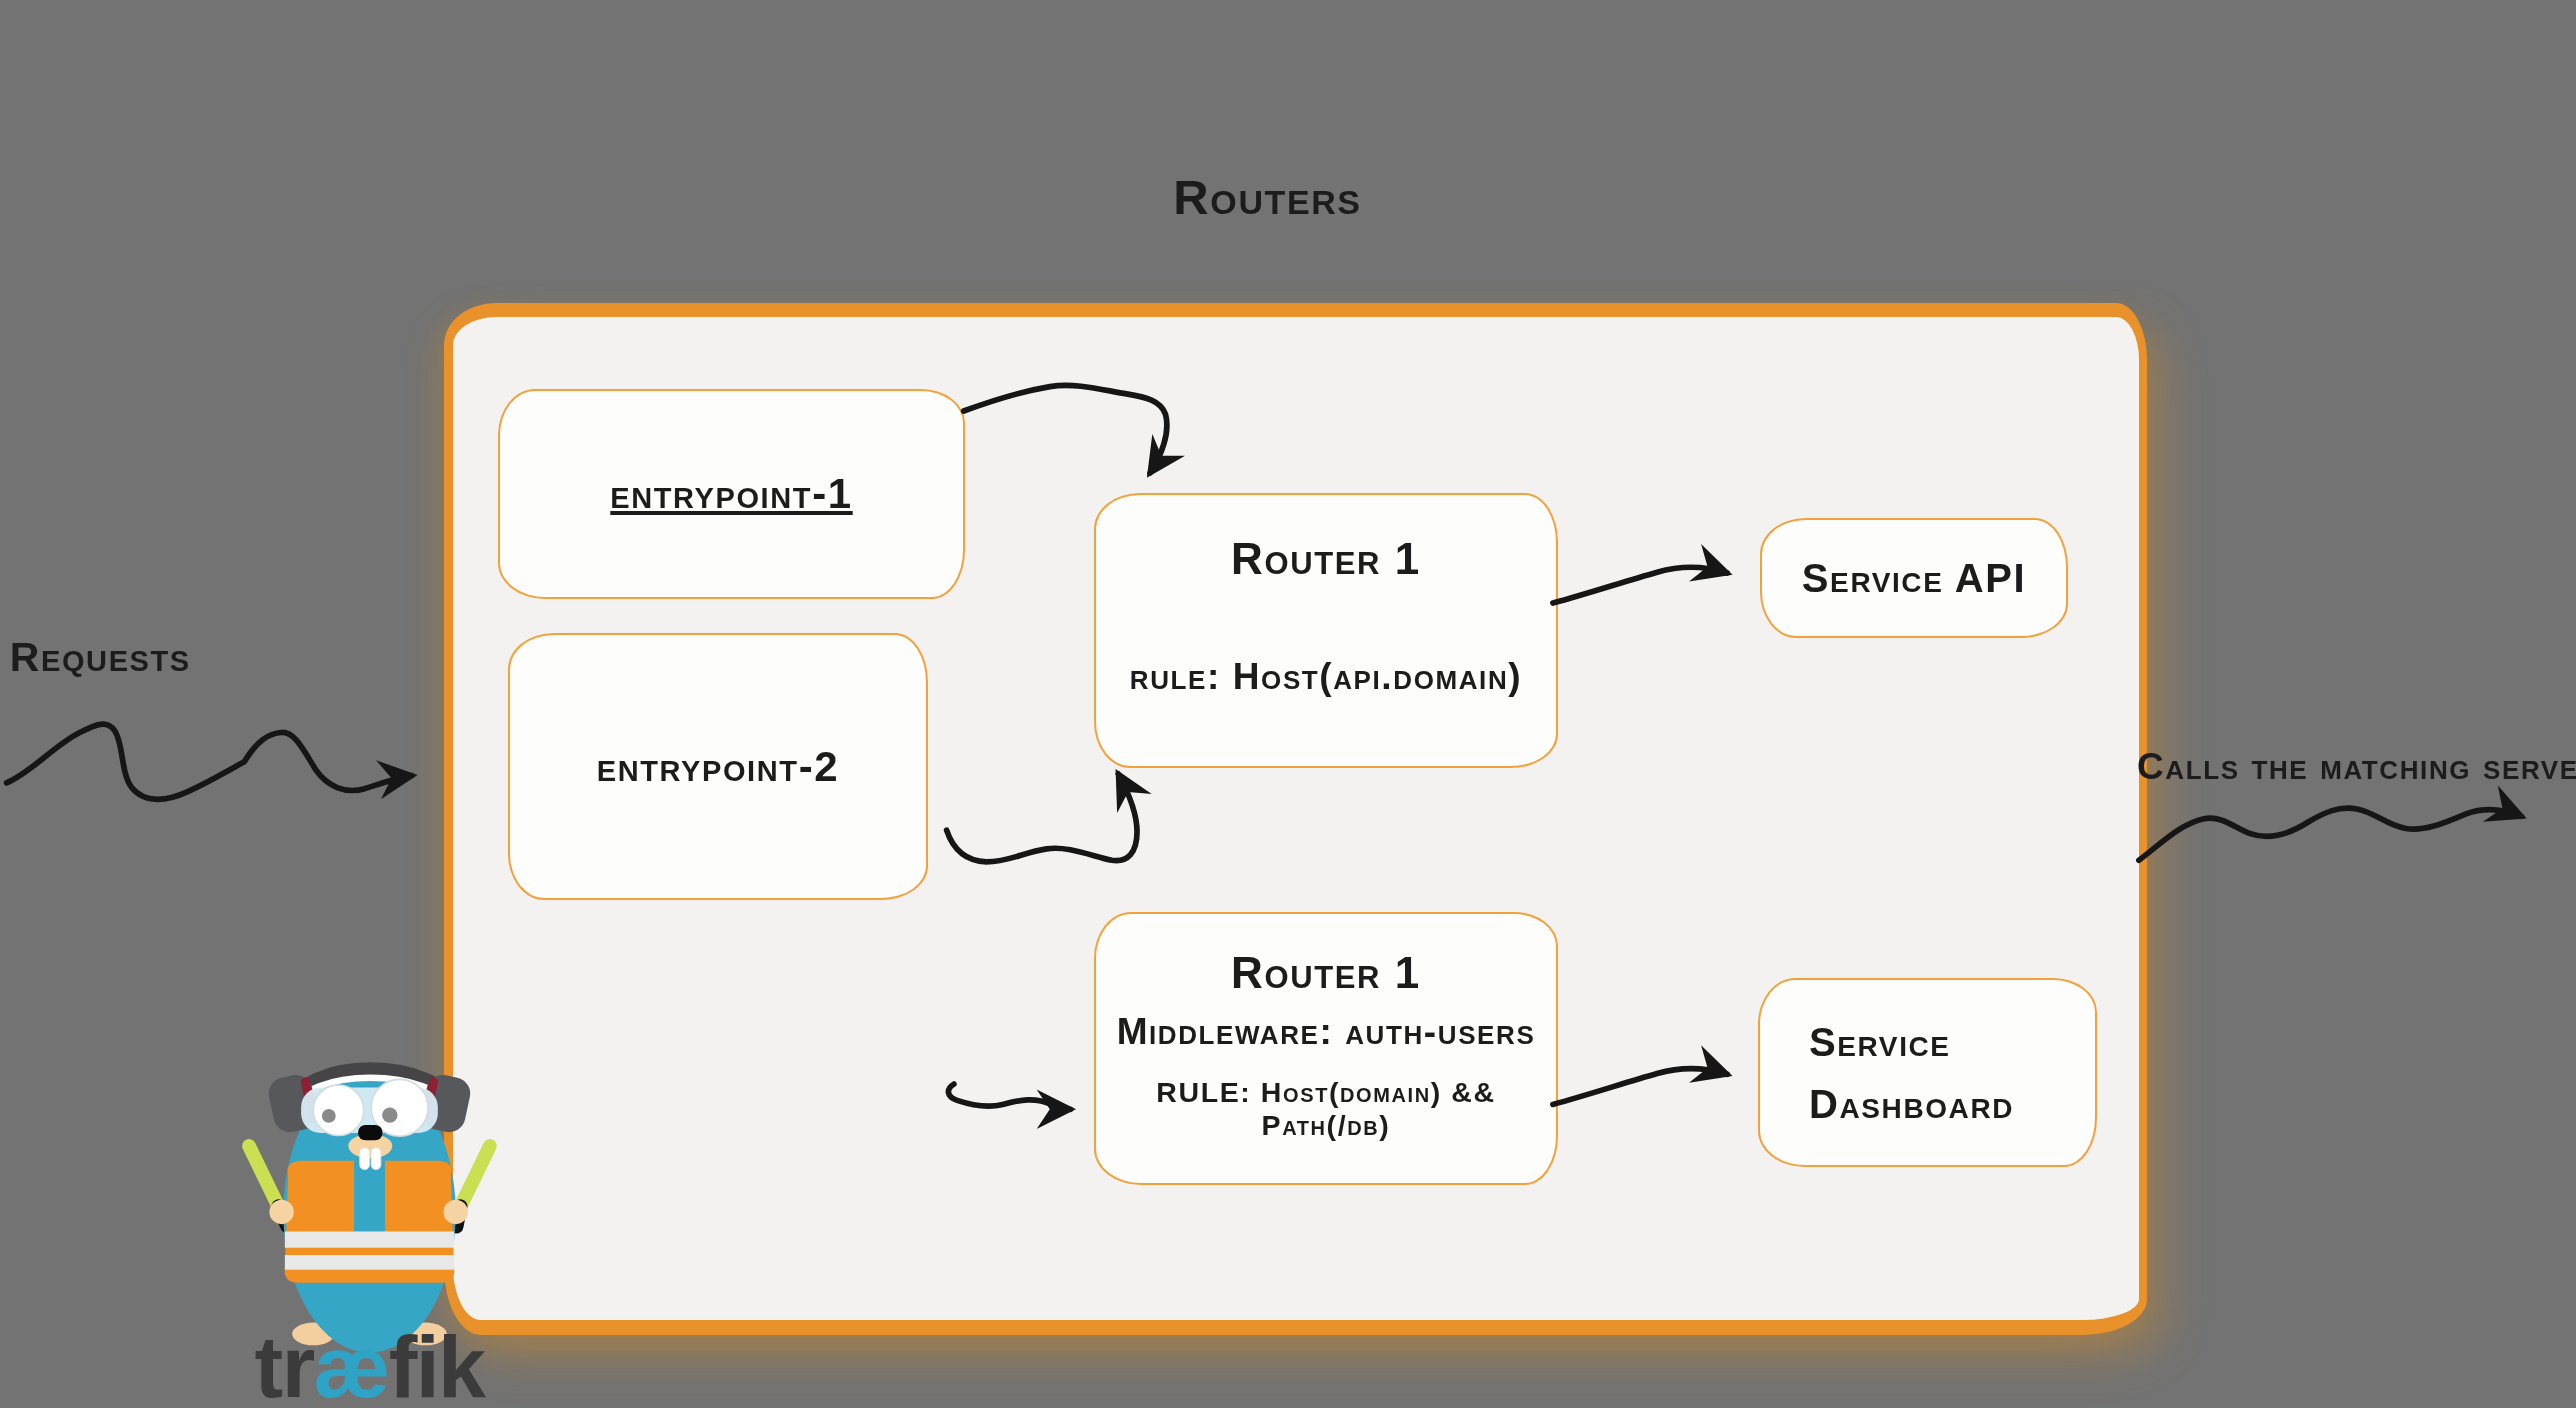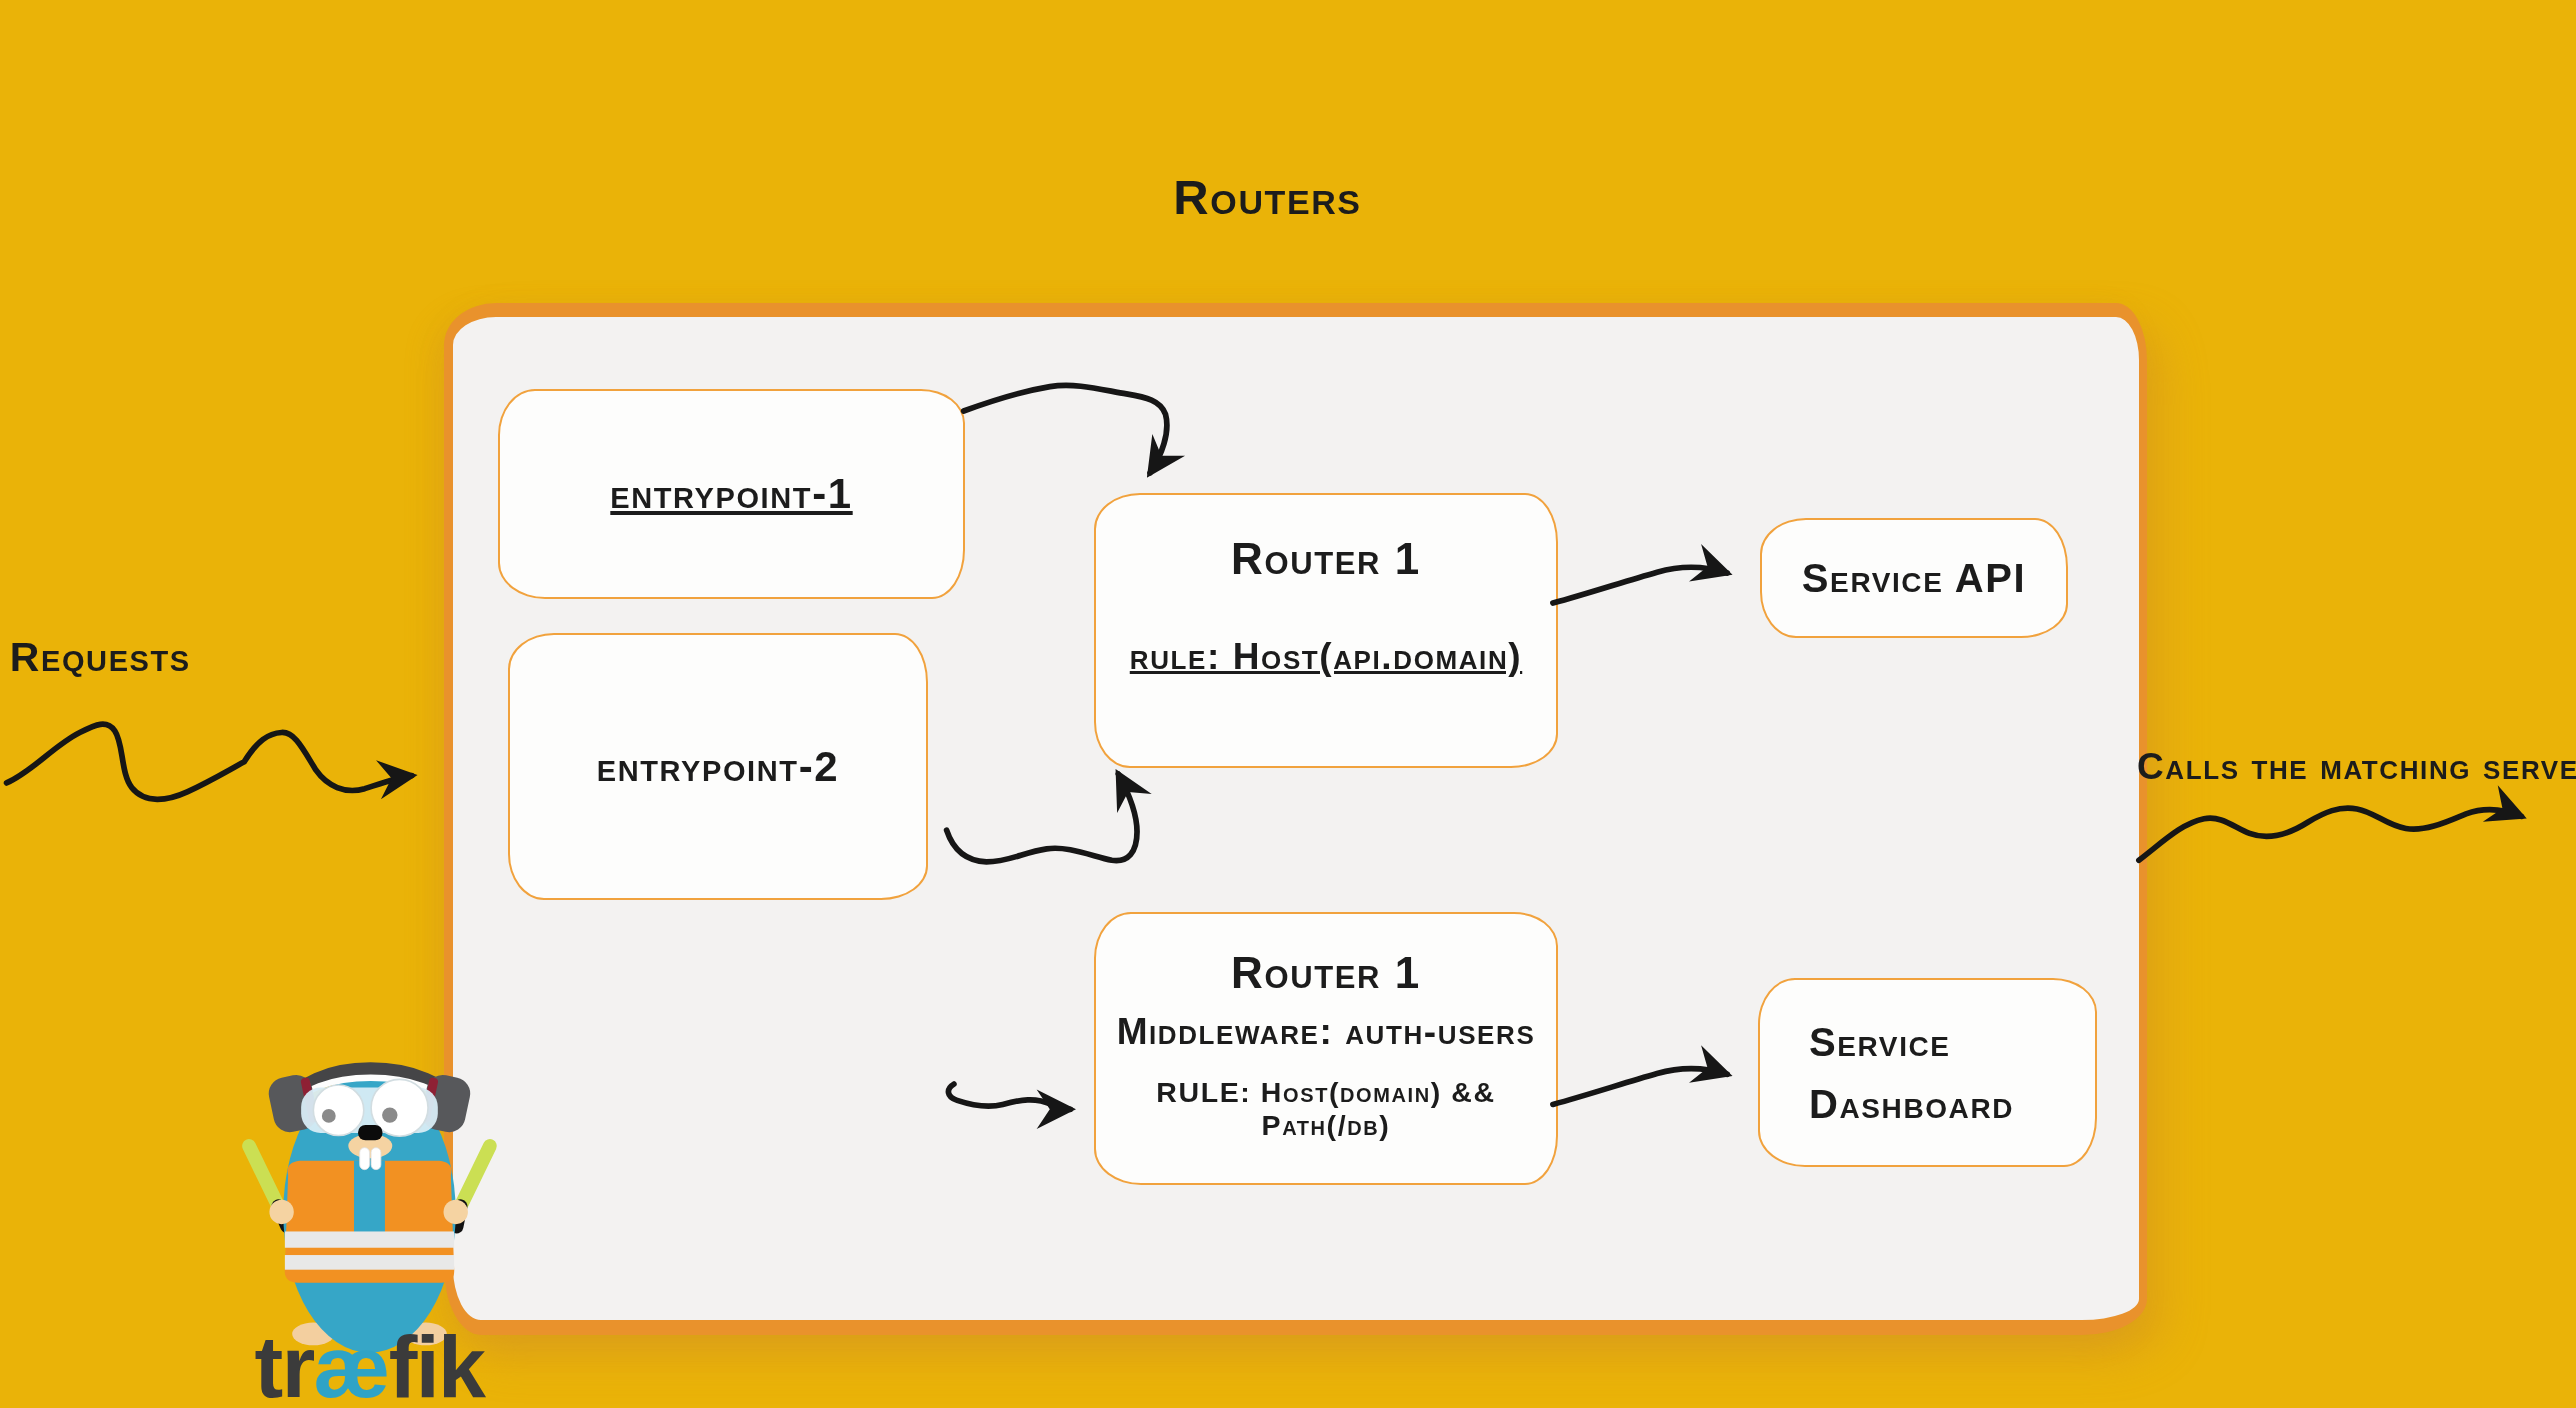--- a/index.html
+++ b/index.html
@@ -1,18 +1,18 @@
 <!DOCTYPE html>
 <html style="font-size:13px"><head>
 <meta charset="utf-8">
 <style>
   html,body{margin:0;padding:0;background:#ffffff;}
   .stage{
     position:relative;width:2576px;height:1408px;overflow:hidden;
-    font-family:"Liberation Sans",sans-serif;color:#1c1c1c;background:#eab308;
+    font-family:"Liberation Sans",sans-serif;color:#1c1c1c;background:#737373;
   }
   .hand{font-variant:small-caps;font-weight:700;letter-spacing:1.6px;color:#1c1c1c;}
   .abs{position:absolute;}
 
   .page-title{top:169px;left:1113px;width:309px;text-align:center;font-size:49px;z-index:3;}
 
   .side-label{font-size:41px;z-index:3;white-space:nowrap;}
   .label-requests{top:634px;left:9.8px;}
   .label-calls{top:746px;left:2137px;font-size:37px;}
 
@@ -36,21 +36,21 @@
   .rad-b{border-radius:46px 33px 47px 36px / 36px 49px 34px 46px;}
 
   .box-ep1{top:389px;left:498px;width:467px;height:210px;text-decoration:underline;}
   .box-ep2{top:633px;left:508px;width:420px;height:267px;}
   .box-ep3{top:929px;left:508px;width:457px;height:269px;}
   .ep-label{font-size:42px;}
 
   .box-r1{top:493px;left:1094px;width:464px;height:275px;justify-content:flex-start;padding-top:39px;}
   .box-r2{top:912px;left:1094px;width:464px;height:273px;justify-content:flex-start;padding-top:34px;}
   .router-title{font-size:44px;}
-  .r1-rule{font-size:37px;margin-top:52px;text-decoration:underline;}
+  .r1-rule{font-size:37px;margin-top:72px;}
   .r2-rule{font-size:28.5px;margin-top:23px;}
   .r2-mw{font-size:37px;margin-top:13px;}
 
   .box-api{top:518px;left:1760px;width:308px;height:120px;}
   .box-dash{top:978px;left:1758px;width:339px;height:189px;align-items:flex-start;padding-left:49px;}
   .svc-label{font-size:40px;line-height:1.55;}
 
   .overlay{position:absolute;top:0;left:0;z-index:5;pointer-events:none;}
   .logo{position:absolute;top:1024px;left:210px;z-index:6;}
 </style>

